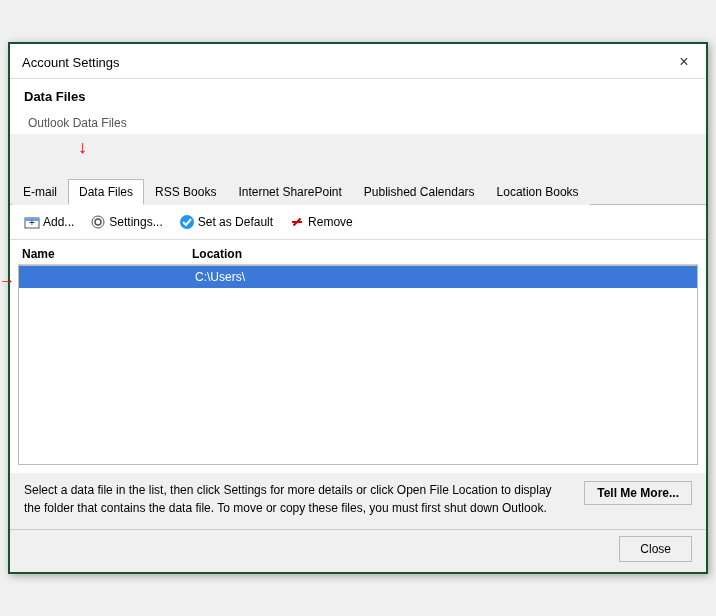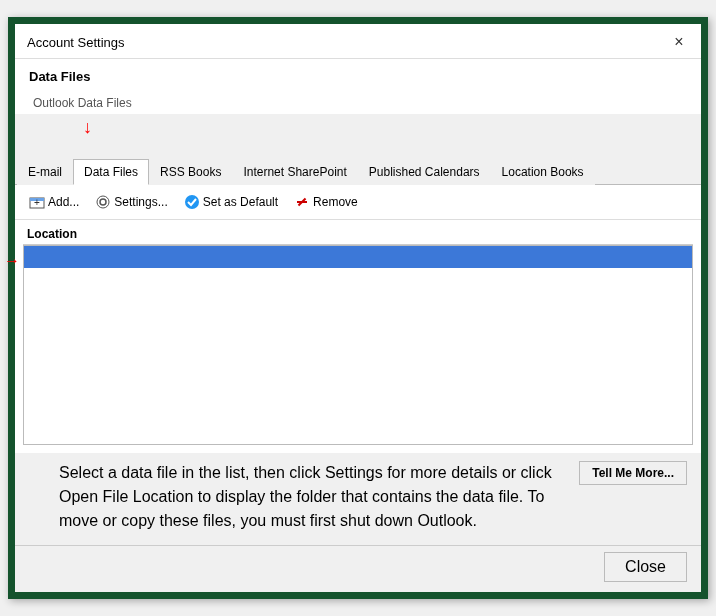--- a/index.html
+++ b/index.html
@@ -9,21 +9,21 @@
       background: #f0f0f0;
       display: flex;
       align-items: center;
       justify-content: center;
       width: 716px;
       height: 616px;
     }
     .dialog {
       width: 700px;
       background: #f0f0f0;
-      border: 7px solid #14532d;
+      border: 2px solid #14532d;
       box-shadow: 2px 2px 8px rgba(0,0,0,0.3);
       display: flex;
       flex-direction: column;
     }
     .title-bar {
       background: #fff;
       display: flex;
       align-items: center;
       justify-content: space-between;
       padding: 8px 12px 6px 12px;
@@ -173,21 +173,21 @@
       justify-content: flex-end;
       padding: 6px 14px 10px 14px;
       border-top: 1px solid #ccc;
       background: #f0f0f0;
     }
     .close-dialog-btn {
       padding: 5px 20px;
       background: #f0f0f0;
       border: 1px solid #bbb;
       cursor: pointer;
-      font-size: 16px;
+      font-size: 12px;
     }
   </style>
 </head>
 <body>
 
 <div class="dialog">
 
   <div class="title-bar">
     <span class="title-bar-text">Account Settings</span>
     <button class="close-btn">×</button>
@@ -259,36 +259,38 @@
         </svg>
       </span>
       <span>Remove</span>
     </button>
   </div>
 
   <div class="content-area">
 
     <div>
       <div class="table-header">
+        <div>Name</div>
         <div>Location</div>
       </div>
       <div class="table-body" style="position:relative;">
 
         <div style="position:absolute; left:-20px; top:4px; color:red; font-size:16px; pointer-events:none;">→</div>
         <div class="table-row-wrapper">
           <div class="table-row">
             <div class="table-cell" style="background:#3c78d8; color:#fff; min-height:22px;"></div>
+            <div class="table-cell" style="background:#3c78d8; color:#fff;">C:\Users\</div>
           </div>
         </div>
         <div style="height:150px;"></div>
       </div>
     </div>
   </div>
 
   <div class="bottom-bar">
-    <div class="status-text" style="padding:0; font-size:16px; max-width: 540px; line-height:1.5;margin-left:30px;">Select a data file in the list, then click Settings for more details or click Open File Location to display the folder that contains the data file. To move or copy these files, you must first shut down Outlook.</div>
+    <div class="status-text" style="padding:0; font-size:12px; max-width: 540px; line-height:1.5;">Select a data file in the list, then click Settings for more details or click Open File Location to display the folder that contains the data file. To move or copy these files, you must first shut down Outlook.</div>
     <button class="tell-me-more-btn">Tell Me More...</button>
   </div>
 
   <div class="footer">
     <button class="close-dialog-btn">Close</button>
   </div>
 </div>
 
 </body></html>

